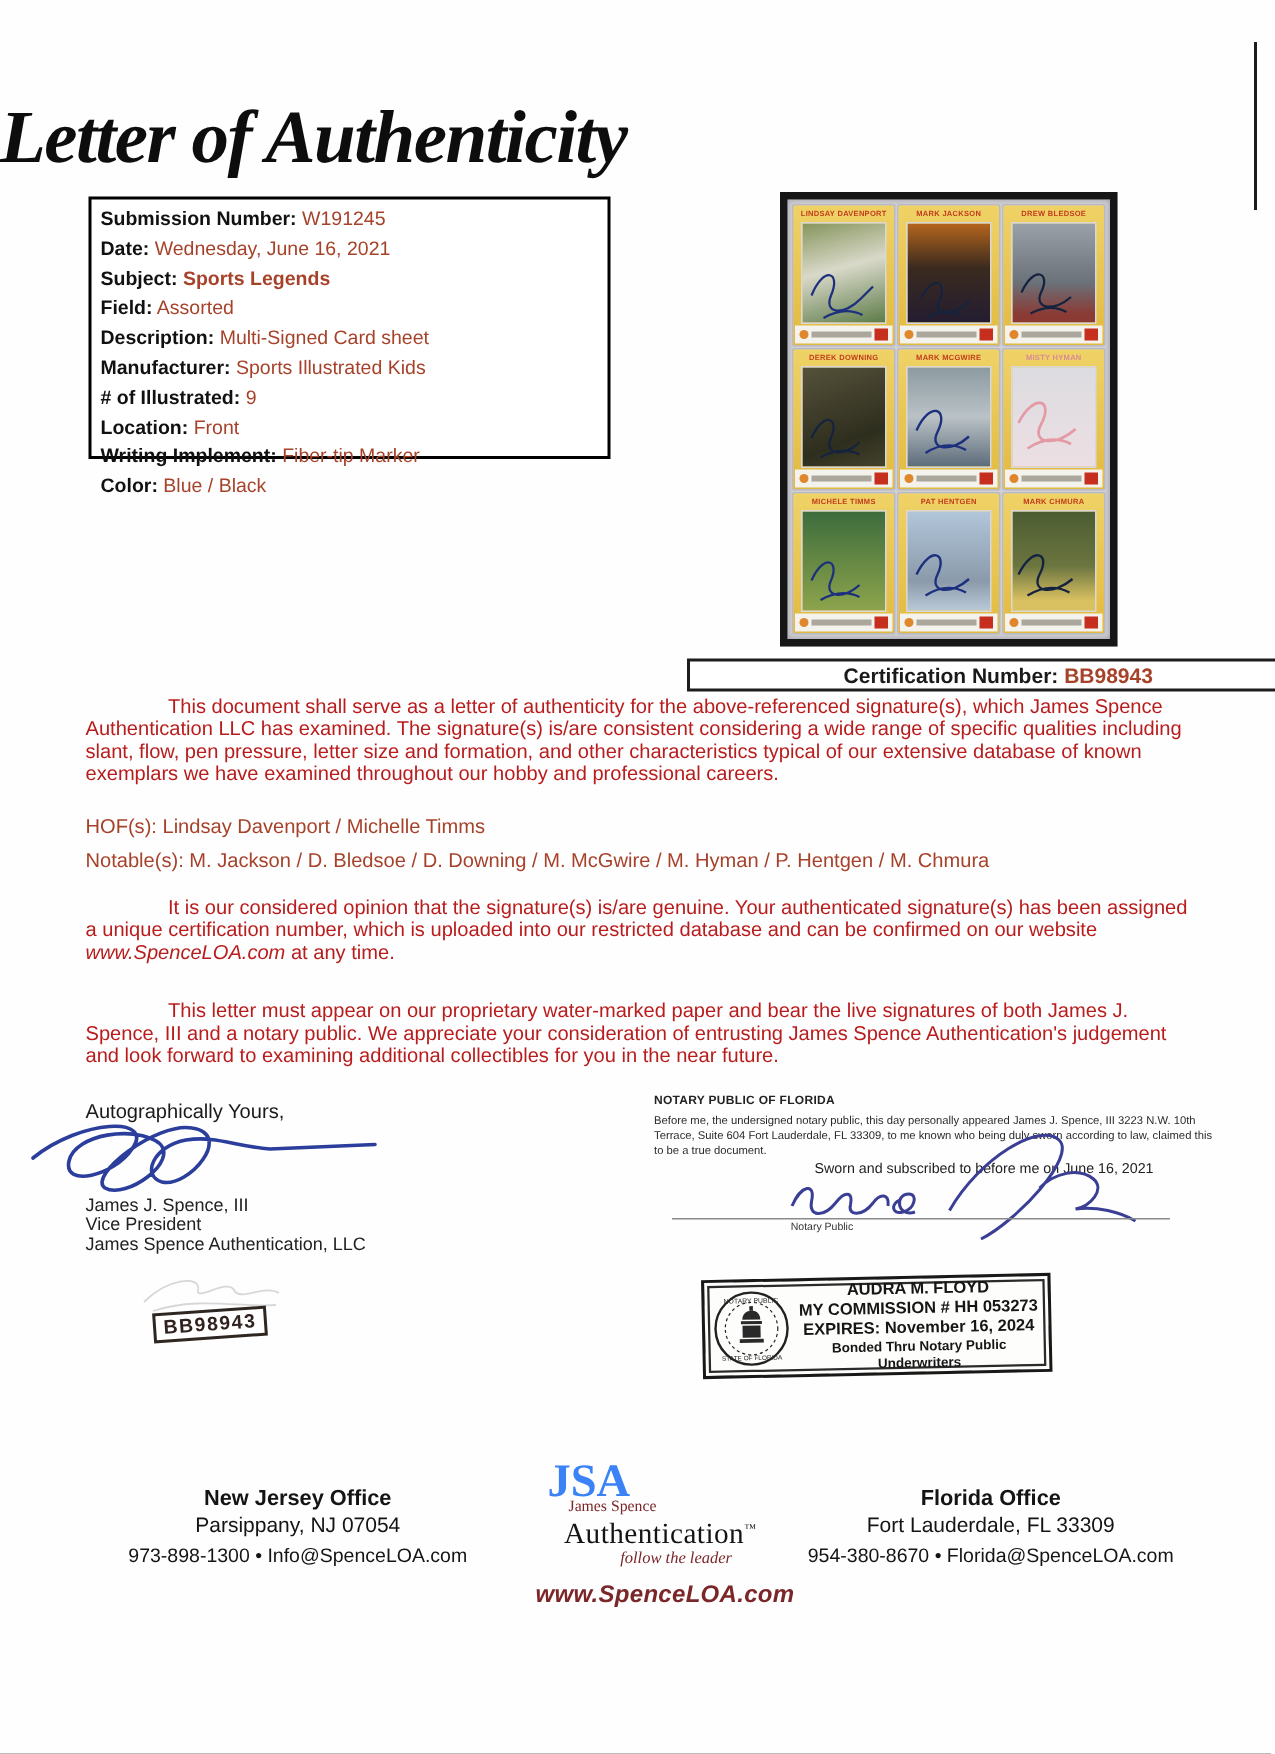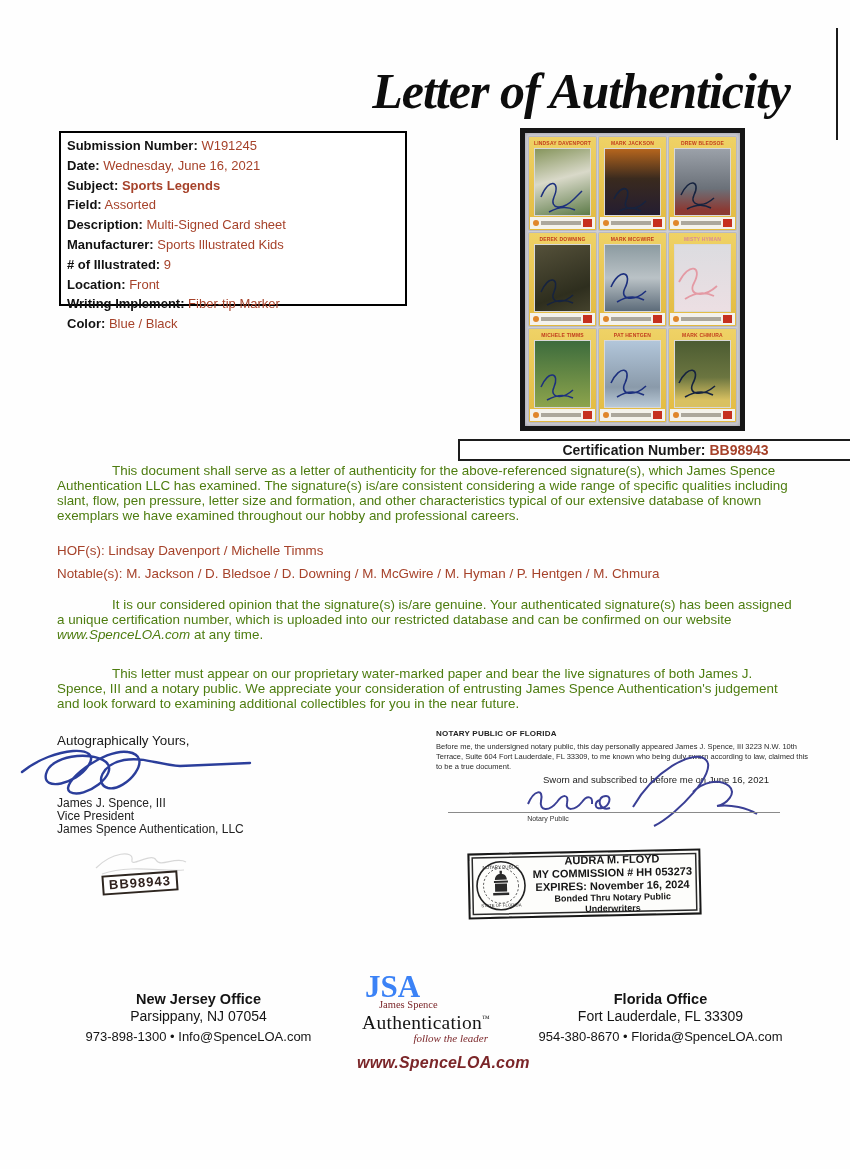--- a/index.html
+++ b/index.html
@@ -6,21 +6,21 @@
   html,body { background:#888; }
   .page {
     position:relative; width:850px; height:1169px; margin:0 auto;
     background:#fefefe; overflow:hidden;
     font-family:"Liberation Sans", sans-serif; color:#1a1a1a;
   }
   .red { color:#a6422a; }
 
   
   .title {
-    position:absolute; left:0; top:62px; width:790px; text-align:right;
+    position:absolute; left:0; top:62px; width:790px; text-align:left;
     font-family:"Liberation Serif", serif; font-style:italic; font-weight:bold;
     font-size:50px; letter-spacing:-1px; color:#0d0d0d;
   }
 
   
   .scan-line { position:absolute; left:836px; top:28px; width:2px; height:112px; background:#1b1b1b; }
 
   
   .info-box {
     position:absolute; left:59px; top:131px; width:348px; height:175px;
@@ -70,21 +70,21 @@
 
   
   .cert-box {
     position:absolute; left:458px; top:439px; width:415px; height:22px;
     border:2px solid #1d1d1d; text-align:center; line-height:18px;
     font-size:14px; font-weight:bold; background:#fff;
   }
   .cert-box .red { font-weight:bold; }
 
   
-  .para { position:absolute; left:57px; width:737px; font-size:13.4px; line-height:15px; color:#4d7c0f; }
+  .para { position:absolute; left:57px; width:737px; font-size:13.4px; line-height:15px; color:#b91c1c; }
   .indent { text-indent:55px; }
   .p1 { top:463px; }
   .hof { top:543px; color:#a6422a; }
   .notable { top:566px; color:#a6422a; }
   .p2 { top:597px; }
   .p3 { top:666px; }
   .site-italic { font-style:italic; }
 
   
   .salutation { position:absolute; left:57px; top:733px; font-size:13.4px; }
@@ -131,21 +131,21 @@
   .logo-jsa {
     font-family:"Liberation Serif", serif; font-weight:bold; font-size:31px;
     color:#3b82f6; line-height:26px; margin-left:20px;
   }
   .logo-name {
     font-family:"Liberation Serif", serif; font-size:10.5px; color:#7b2629;
     margin-left:34px; line-height:9px;
   }
   .logo-word {
     font-family:"Liberation Serif", serif; font-size:19.5px; color:#141414;
-    margin-left:17px; line-height:20px; letter-spacing:.3px;
+    margin-left:31px; line-height:20px; letter-spacing:.3px;
   }
   .logo-tm { font-size:8px; vertical-align:super; }
   .logo-tagline {
     font-family:"Liberation Serif", serif; font-style:italic; font-size:11px;
     color:#7b2629; text-align:right; margin-right:32px; line-height:11px;
   }
   .logo-site {
     font-style:italic; font-weight:bold; font-size:16px; color:#7b2629;
     margin-top:10px; margin-left:12px; letter-spacing:.2px;
   }

